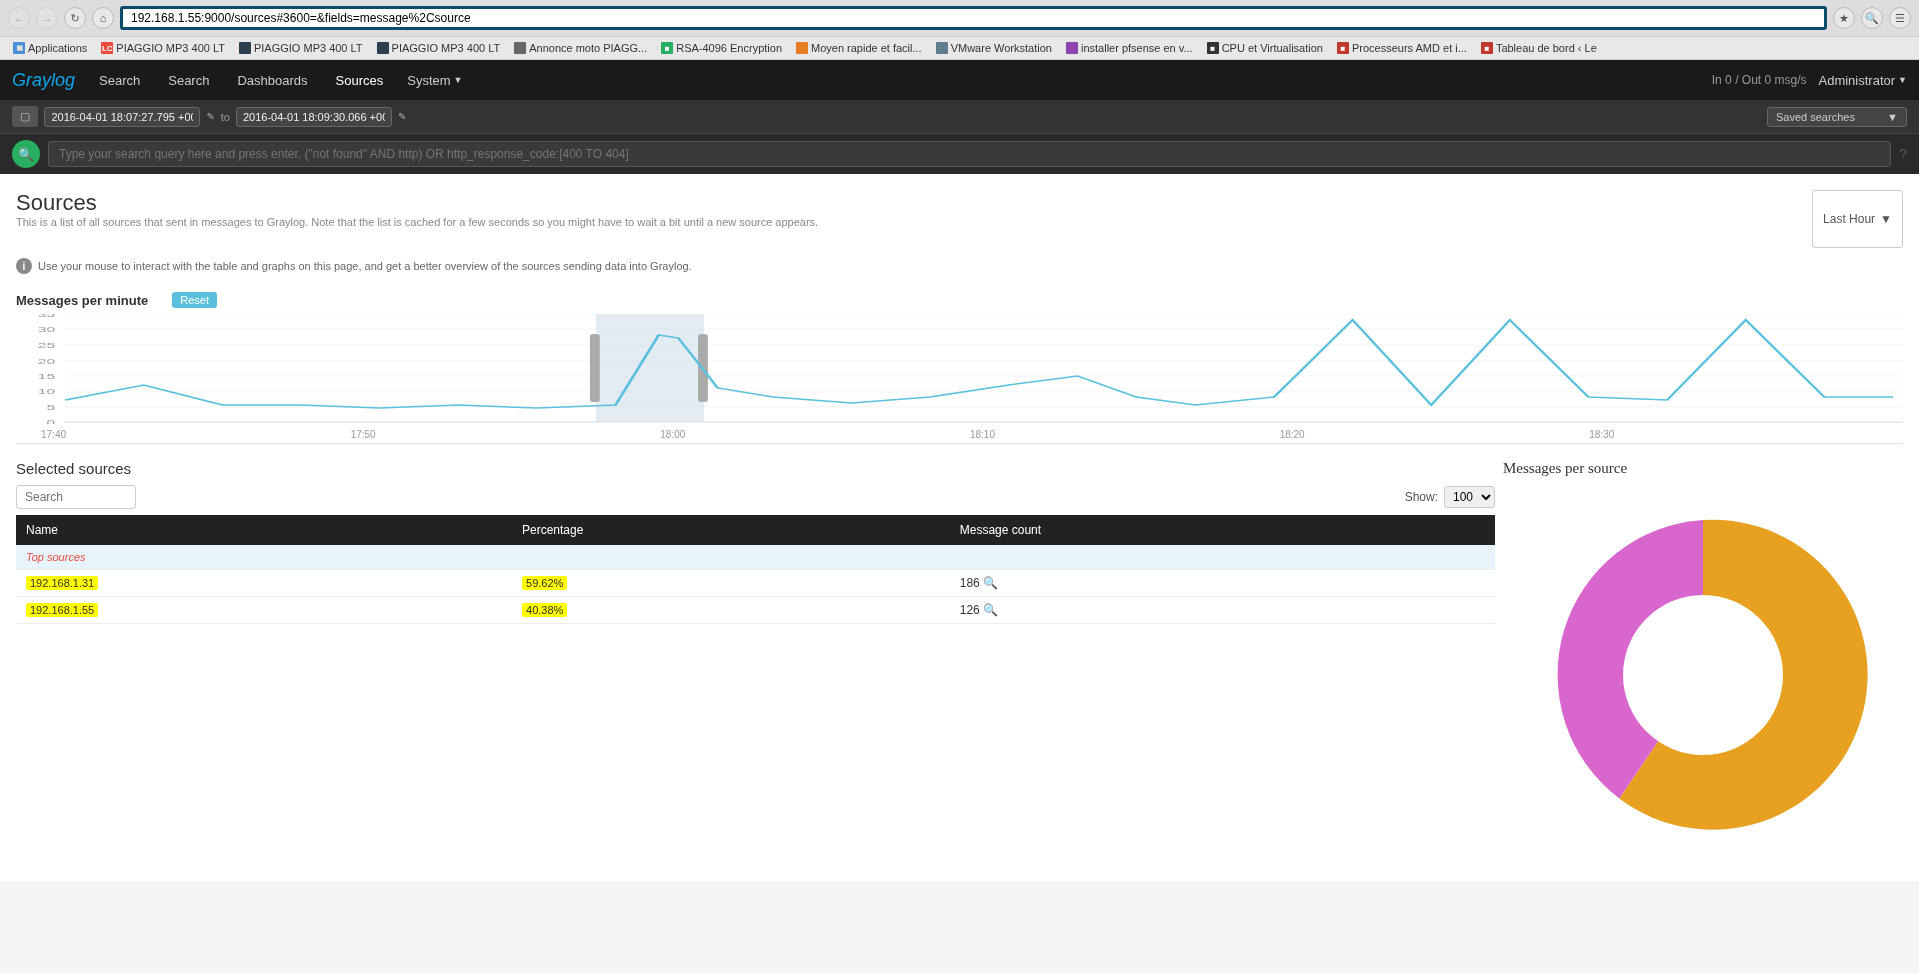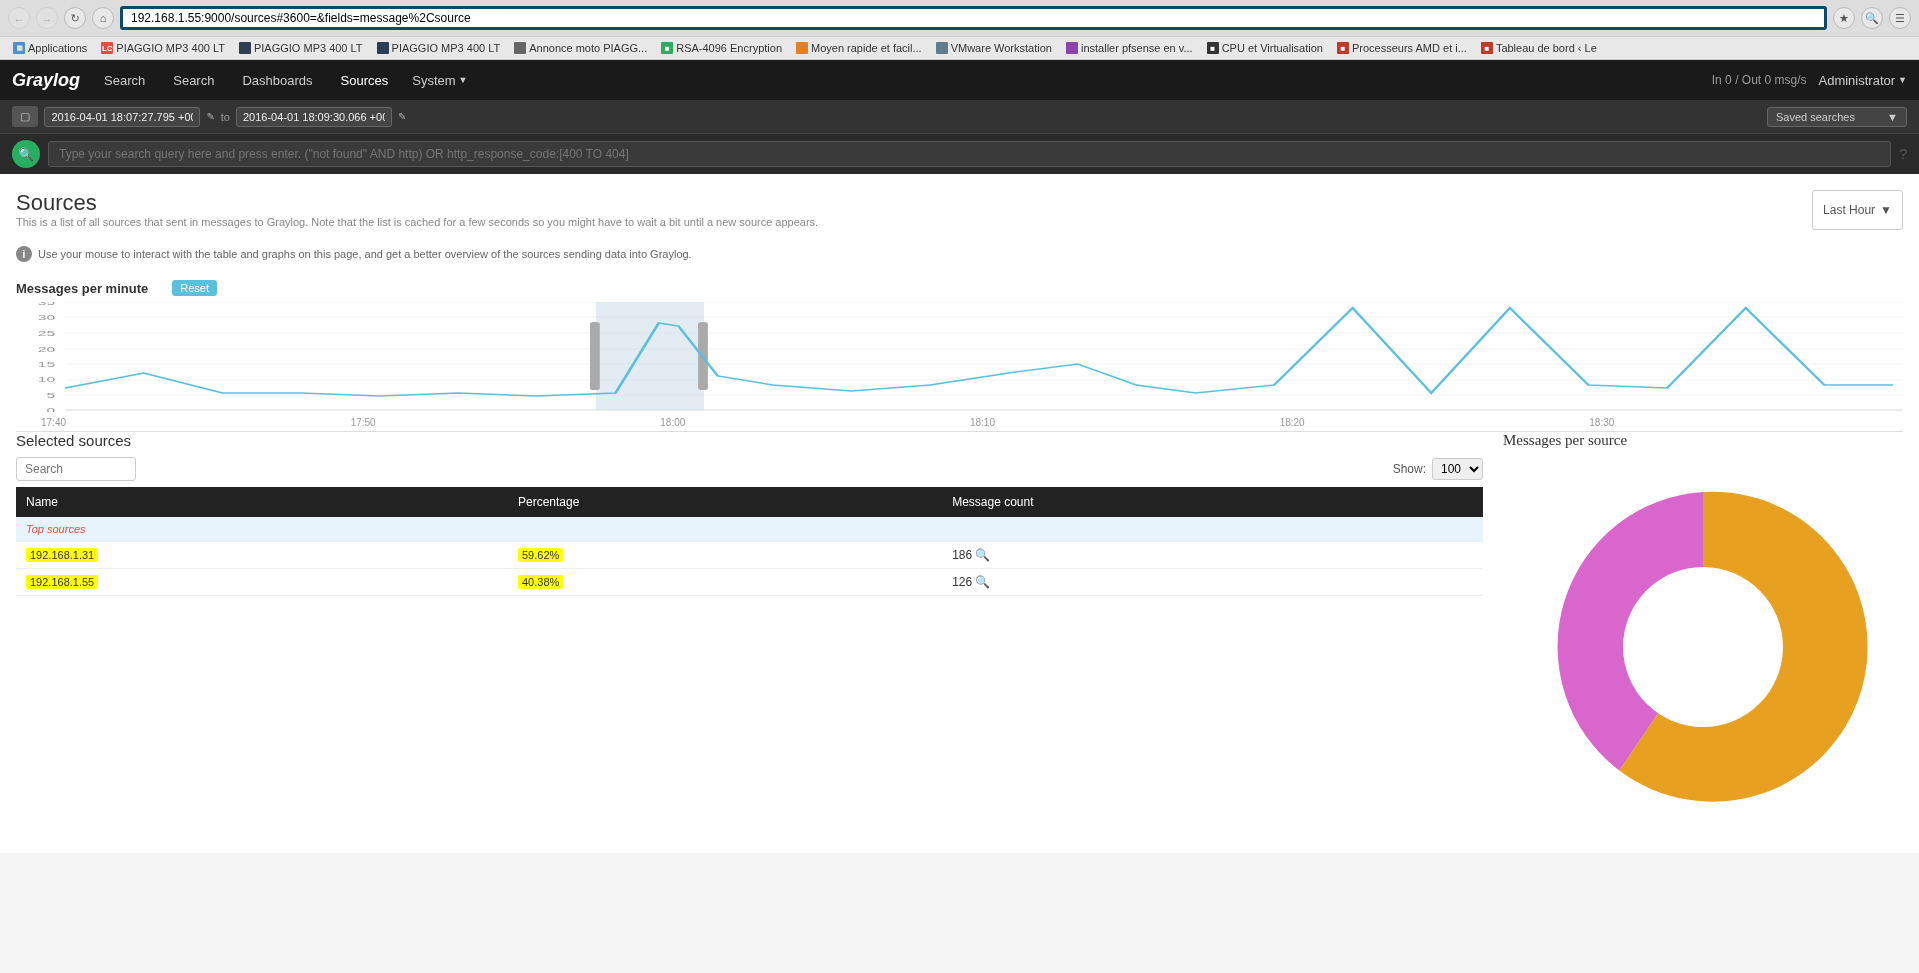--- a/index.html
+++ b/index.html
@@ -23,21 +23,21 @@
     .bookmark-favicon.moyen { background: #e67e22; }
     .bookmark-favicon.vmware { background: #607D8B; }
     .bookmark-favicon.installer { background: #8e44ad; }
     .bookmark-favicon.cpu { background: #333; color: white; font-size: 8px; display: flex; align-items: center; justify-content: center; }
     .bookmark-favicon.proc { background: #c0392b; color: white; font-size: 8px; display: flex; align-items: center; justify-content: center; }
     .bookmark-favicon.tableau { background: #c0392b; color: white; font-size: 8px; display: flex; align-items: center; justify-content: center; }
 
     
     .app-navbar { background: #1a1a1a; color: #ccc; display: flex; align-items: center; padding: 0 12px; height: 40px; justify-content: space-between; }
     .app-navbar-left { display: flex; align-items: center; gap: 20px; }
-    .app-logo { color: #ffffff; font-size: 18px; font-weight: bold; font-style: italic; }
+    .app-logo { color: #0ea5e9; font-size: 18px; font-weight: normal; font-style: italic; }
     .nav-link { color: #ccc; cursor: pointer; font-size: 13px; padding: 8px 4px; }
     .nav-link.active { color: white; }
     .nav-dropdown { display: flex; align-items: center; gap: 3px; cursor: pointer; font-size: 13px; color: #ccc; }
     .app-navbar-right { display: flex; align-items: center; gap: 12px; font-size: 12px; color: #999; }
     .nav-caret { font-size: 9px; }
 
     
     .search-area { background: #333; padding: 6px 12px; display: flex; align-items: center; gap: 8px; }
     .time-range { display: flex; align-items: center; gap: 6px; }
     .time-btn { background: #555; border: none; color: #ccc; padding: 4px 8px; border-radius: 3px; font-size: 11px; cursor: pointer; display: flex; align-items: center; gap: 4px; }
@@ -52,37 +52,37 @@
     .search-icon-btn { width: 28px; height: 28px; border-radius: 50%; background: #27ae60; border: none; color: white; cursor: pointer; display: flex; align-items: center; justify-content: center; font-size: 13px; }
     .query-input { flex: 1; background: #3a3a3a; border: 1px solid #555; color: #ddd; padding: 5px 10px; font-size: 12px; border-radius: 3px; }
     .query-help { color: #555; cursor: pointer; font-size: 14px; }
 
     
     .main-content { background: white; padding: 16px; }
 
     
     .sources-header { display: flex; justify-content: space-between; align-items: flex-start; margin-bottom: 4px; }
     .sources-title { font-size: 22px; font-weight: normal; color: #333; }
-    .last-hour-btn { background: white; border: 1px solid #ccc; color: #555; padding: 12px 10px; border-radius: 3px; font-size: 12px; cursor: pointer; display: flex; gap: 5px; }
+    .last-hour-btn { background: white; border: 1px solid #ccc; color: #555; padding: 21px 10px; border-radius: 3px; font-size: 12px; cursor: pointer; display: flex; gap: 5px; }
     .sources-desc { font-size: 11px; color: #888; margin-bottom: 8px; }
     .sources-tip { display: flex; align-items: center; gap: 6px; font-size: 11px; color: #666; padding: 6px 0; }
     .info-icon { width: 16px; height: 16px; border-radius: 50%; background: #888; color: white; display: flex; align-items: center; justify-content: center; font-size: 10px; font-weight: bold; flex-shrink: 0; }
 
     
     .chart-section { margin-top: 12px; }
     .chart-header { display: flex; align-items: center; gap: 24px; margin-bottom: 6px; }
     .chart-title { font-size: 13px; font-weight: bold; color: #333; }
     .reset-btn { background: #5bc0de; border: none; color: white; padding: 2px 8px; border-radius: 3px; font-size: 11px; cursor: pointer; }
 
     .chart-container { position: relative; width: 100%; height: 130px; border-bottom: 1px solid #ddd; }
     .chart-svg { width: 100%; height: 110px; }
     .chart-labels { display: flex; justify-content: space-between; padding: 2px 0; font-size: 10px; color: #999; }
 
     
-    .bottom-section { display: flex; gap: 20px; }
+    .bottom-section { display: flex; gap: 8px; margin-top: 16px; }
     .sources-table-section { flex: 1; min-width: 0; }
     .sources-chart-section { width: 400px; flex-shrink: 0; font-family: Liberation Serif, serif; }
 
     .selected-sources-title { font-size: 15px; font-weight: normal; color: #333; margin-bottom: 8px; }
     .table-controls { display: flex; justify-content: space-between; align-items: center; margin-bottom: 6px; }
     .table-search { border: 1px solid #ccc; padding: 4px 8px; font-size: 12px; width: 120px; border-radius: 3px; }
     .show-control { display: flex; align-items: center; gap: 6px; font-size: 12px; color: #555; }
     .show-select { border: 1px solid #ccc; padding: 2px 4px; font-size: 12px; border-radius: 3px; }
 
     .sources-table { width: 100%; border-collapse: collapse; font-size: 12px; }

